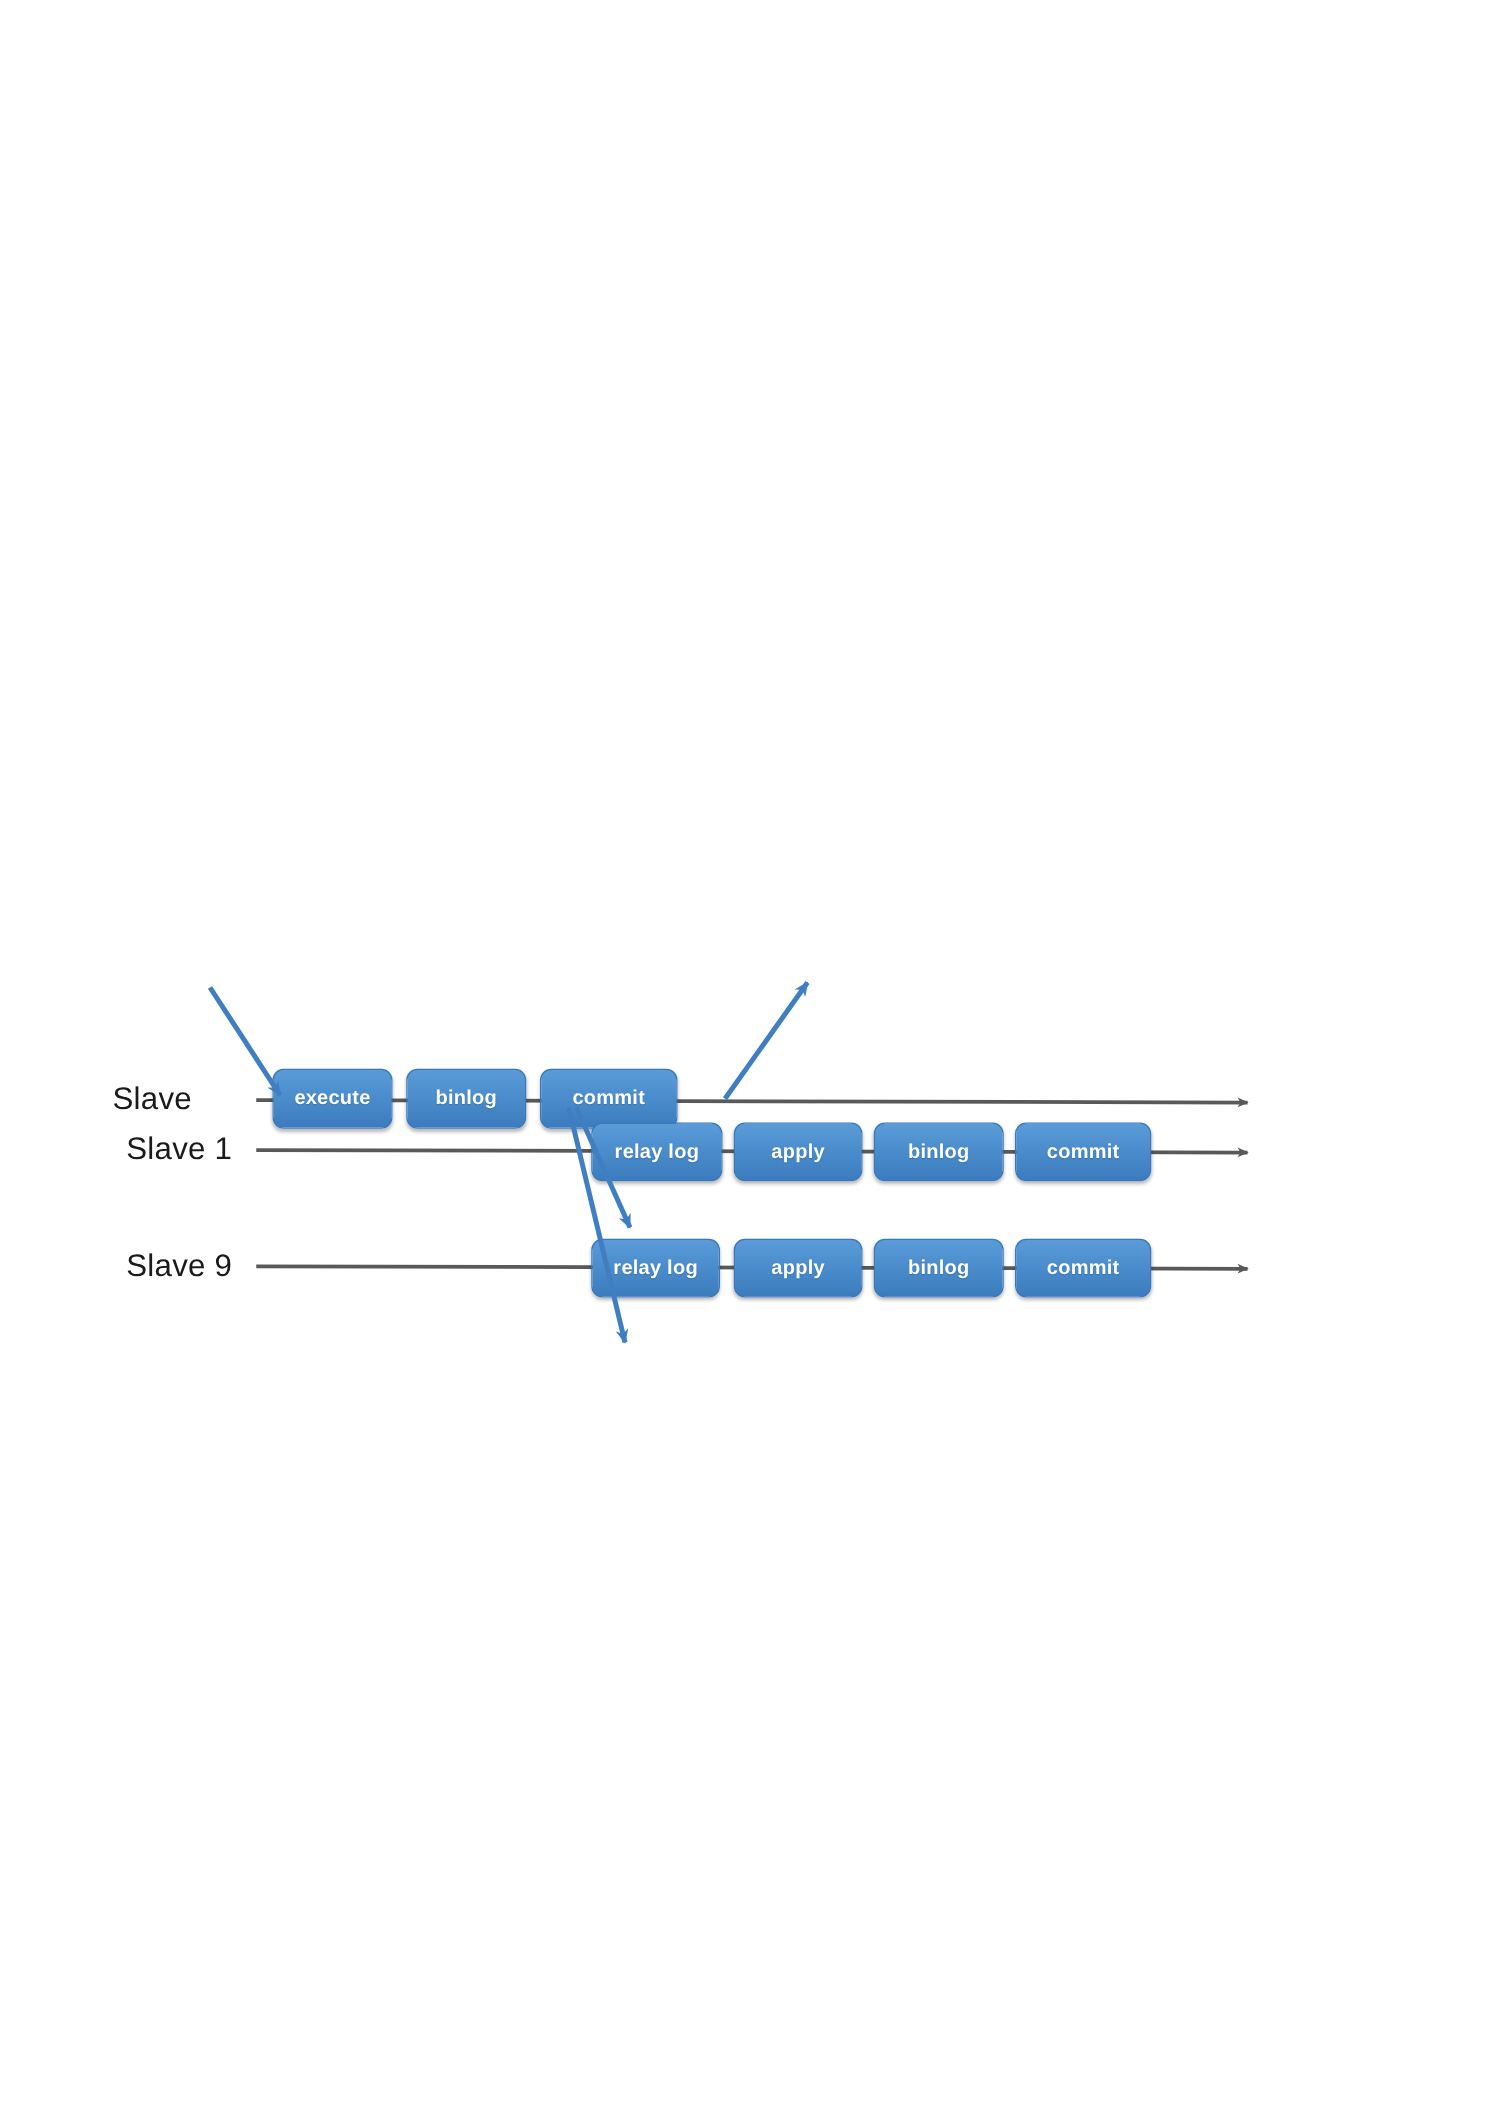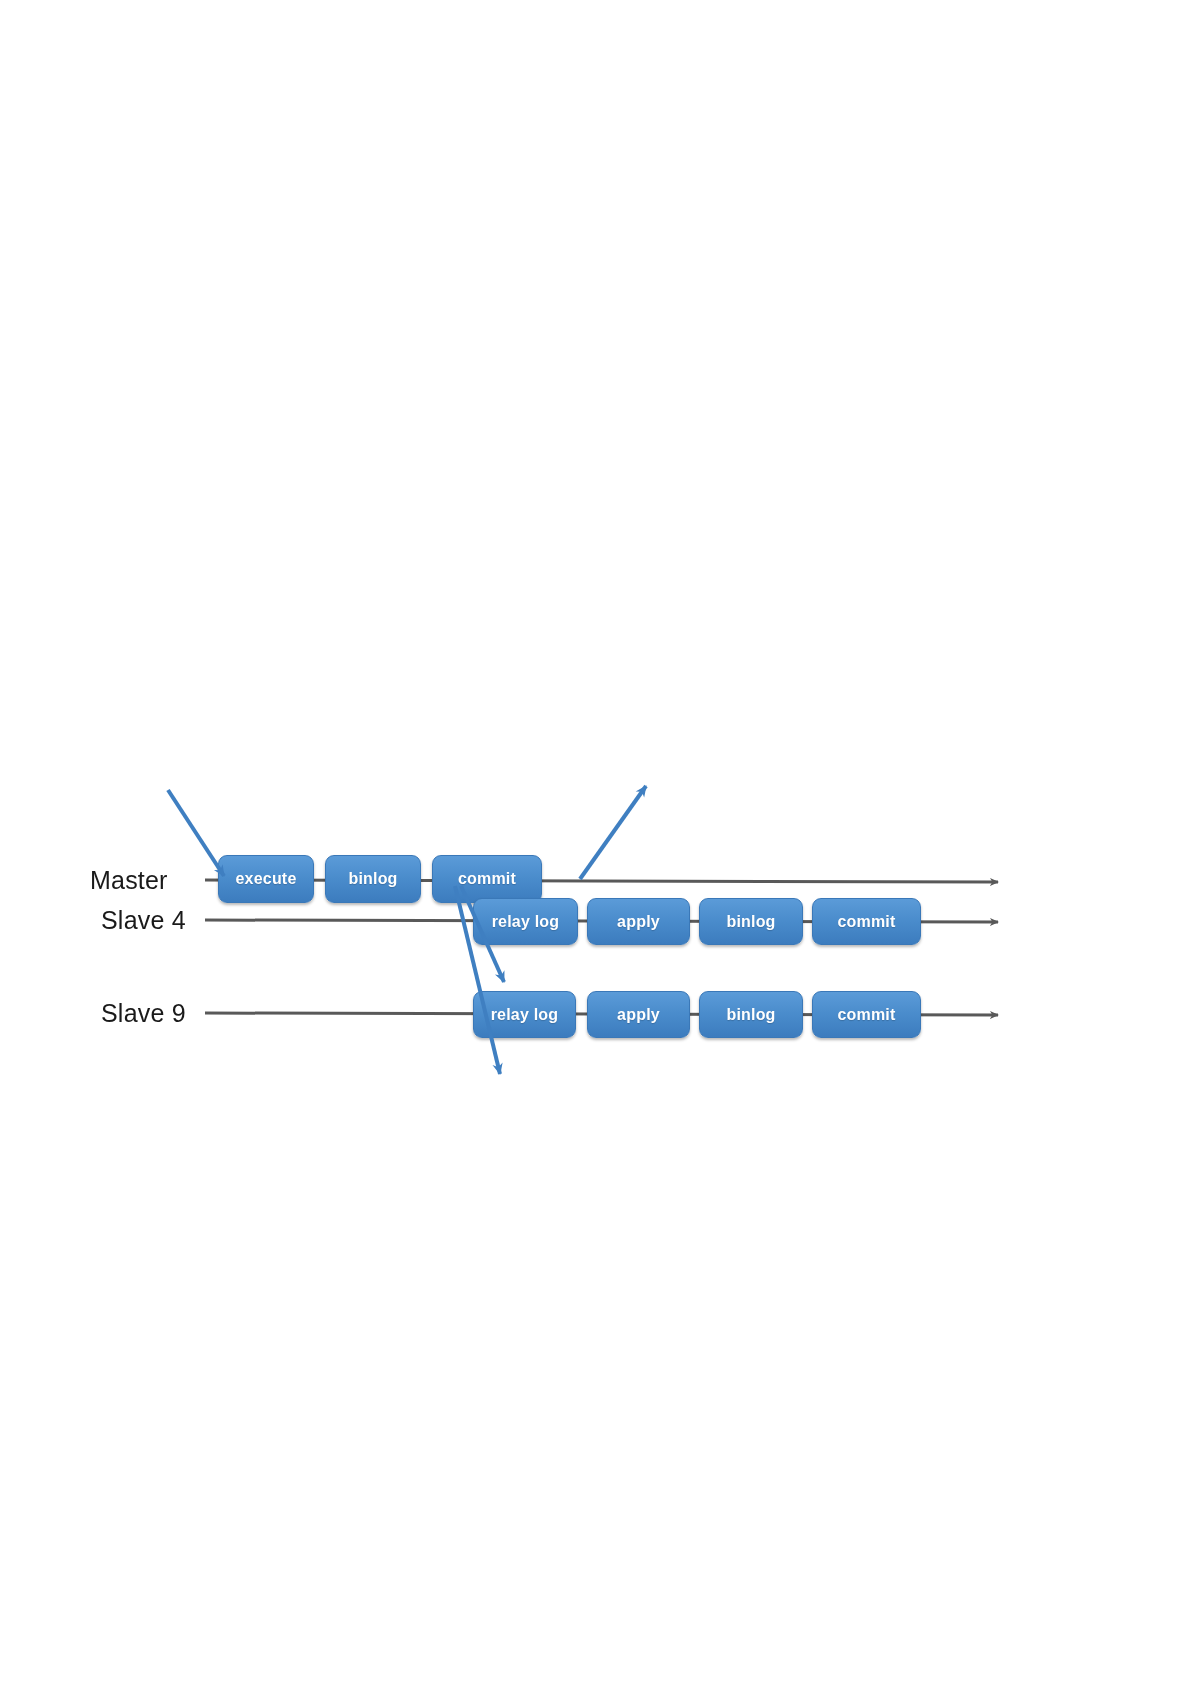--- a/index.html
+++ b/index.html
@@ -96,33 +96,33 @@
         <line x1="205" y1="880" x2="998" y2="882" stroke="#595959" stroke-width="3" marker-end="url(#tl-arrow)"></line>
       </g>
       <g>
         <line x1="205" y1="920" x2="998" y2="922" stroke="#595959" stroke-width="3" marker-end="url(#tl-arrow)"></line>
       </g>
       <g>
         <line x1="205" y1="1013" x2="998" y2="1015" stroke="#595959" stroke-width="3" marker-end="url(#tl-arrow)"></line>
       </g>
     </svg>
 
-    <div class="row-label master">Master</div>
+    <div class="row-label master">Slave</div>
 
     <div class="stage-box" style="left:218px; top:855px; width:96px;  height:48px;">
       <span class="stage-label">execute</span>
     </div>
     <div class="stage-box" style="left:325px; top:855px; width:96px;  height:48px;">
       <span class="stage-label">binlog</span>
     </div>
     <div class="stage-box" style="left:432px; top:855px; width:110px; height:48px;">
       <span class="stage-label">commit</span>
     </div>
 
-    <div class="row-label slave1">Slave 4</div>
+    <div class="row-label slave1">Slave 1</div>
 
     <div class="stage-box" style="left:473px; top:898px; width:105px; height:47px;">
       <span class="stage-label">relay log</span>
     </div>
     <div class="stage-box" style="left:587px; top:898px; width:103px; height:47px;">
       <span class="stage-label">apply</span>
     </div>
     <div class="stage-box" style="left:699px; top:898px; width:104px; height:47px;">
       <span class="stage-label">binlog</span>
     </div>

